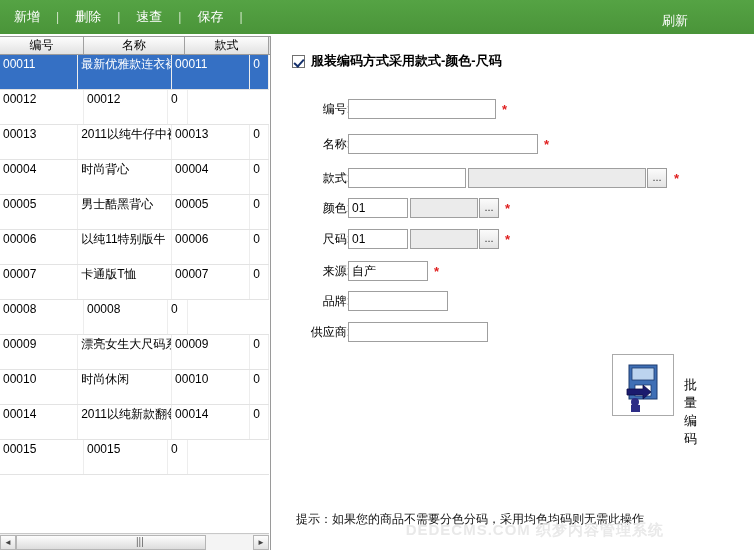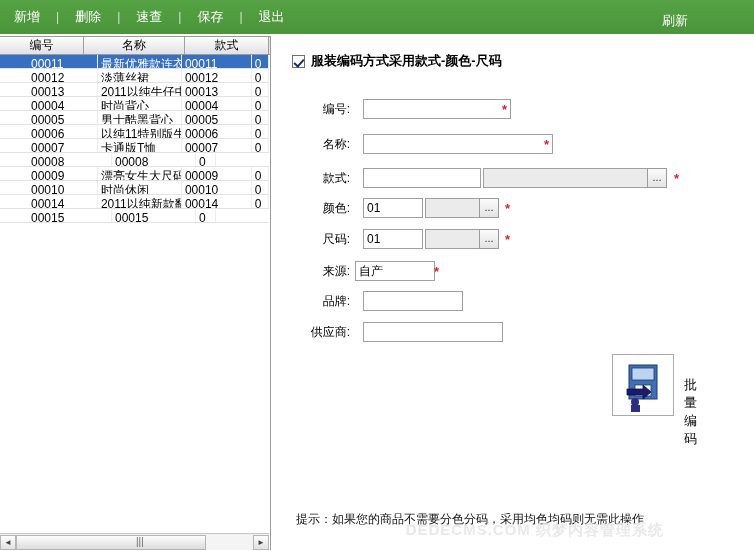--- a/index.html
+++ b/index.html
@@ -88,24 +88,23 @@
 
   .grid-body {
     position: absolute;
     left: 0; top: 18px;
     width: 269px;
     height: 477px;
     overflow: hidden;
   }
   .grow {
     display: flex;
-    height: 14px;
+    height: 35px;
     border-bottom: 1px solid #e3e3e3;
     box-sizing: border-box;
-    padding-left: 28px;
   }
   .grow .gc {
     font-size: 12px;
     line-height: 18px;
     padding-left: 3px;
     box-sizing: border-box;
     overflow: hidden;
     white-space: nowrap;
     border-right: 1px solid #ededed;
   }
@@ -209,21 +208,20 @@
   .fin {
     border: 1px solid #9f9f9f;
     background: #ffffff;
     height: 20px;
     box-sizing: border-box;
     font-size: 12px;
     font-family: "Liberation Sans", sans-serif;
     padding: 8px 3px;
     line-height: 18px;
     color: #000;
-    margin-left: 15px;
   }
   .fin.gray {
     background: #ebebeb;
     border: 1px solid #9f9f9f;
   }
   .req {
     color: #e02020;
     font-size: 13px;
     font-weight: bold;
   }
@@ -277,41 +275,39 @@
 
 <div class="toolbar">
   <div class="tb-btn">新增</div>
   <div class="tb-sep">|</div>
   <div class="tb-btn">删除</div>
   <div class="tb-sep">|</div>
   <div class="tb-btn">速查</div>
   <div class="tb-sep">|</div>
   <div class="tb-btn">保存</div>
   <div class="tb-sep">|</div>
-  <div class="tb-btn">退出</div>
   <div class="tb-spacer"></div>
   <div class="tb-refresh">刷新</div>
 </div>
 
 <div class="grid-panel">
   <div class="grid-head">
     <div class="gh c0">编号</div>
     <div class="gh c1">名称</div>
     <div class="gh c2">款式</div>
   </div>
   <div class="grid-body" id="grid-body">
       <div class="grow selected">
         <div class="gc c0">00011</div>
         <div class="gc c1">最新优雅款连衣裙</div>
         <div class="gc c2">00011</div>
         <div class="gc" style="width: 20px;">0</div>
       </div>
       <div class="grow">
         <div class="gc c0">00012</div>
-        <div class="gc c1">淡薄丝裙</div>
         <div class="gc c2">00012</div>
         <div class="gc" style="width: 20px;">0</div>
       </div>
       <div class="grow">
         <div class="gc c0">00013</div>
         <div class="gc c1">2011以纯牛仔中裤</div>
         <div class="gc c2">00013</div>
         <div class="gc" style="width: 20px;">0</div>
       </div>
       <div class="grow">
@@ -431,21 +427,21 @@
     </div>
     <div style="position:absolute; left:138px;">
       <input class="fin gray" style="width: 68px;" readonly="" value="">
     </div>
     <div class="ellipsis-btn" style="position:absolute; left:207px;">...</div>
     <div class="req" style="position:absolute; left:233px;">*</div>
   </div>
 
   <div class="frow" style="top:224px; width:460px; height:22px;">
     <div class="flabel" style="left:16px;">来源:</div>
-    <div style="position:absolute; left:68px;">
+    <div style="position:absolute; left:76px;">
       <input class="fin" style="width: 80px;" value="自产">
     </div>
     <div class="req" style="position:absolute; left:162px;">*</div>
   </div>
 
   <div class="frow" style="top:254px; width:460px; height:22px;">
     <div class="flabel" style="left:16px;">品牌:</div>
     <div style="position:absolute; left:76px;">
       <input class="fin" style="width: 100px;" value="">
     </div>

